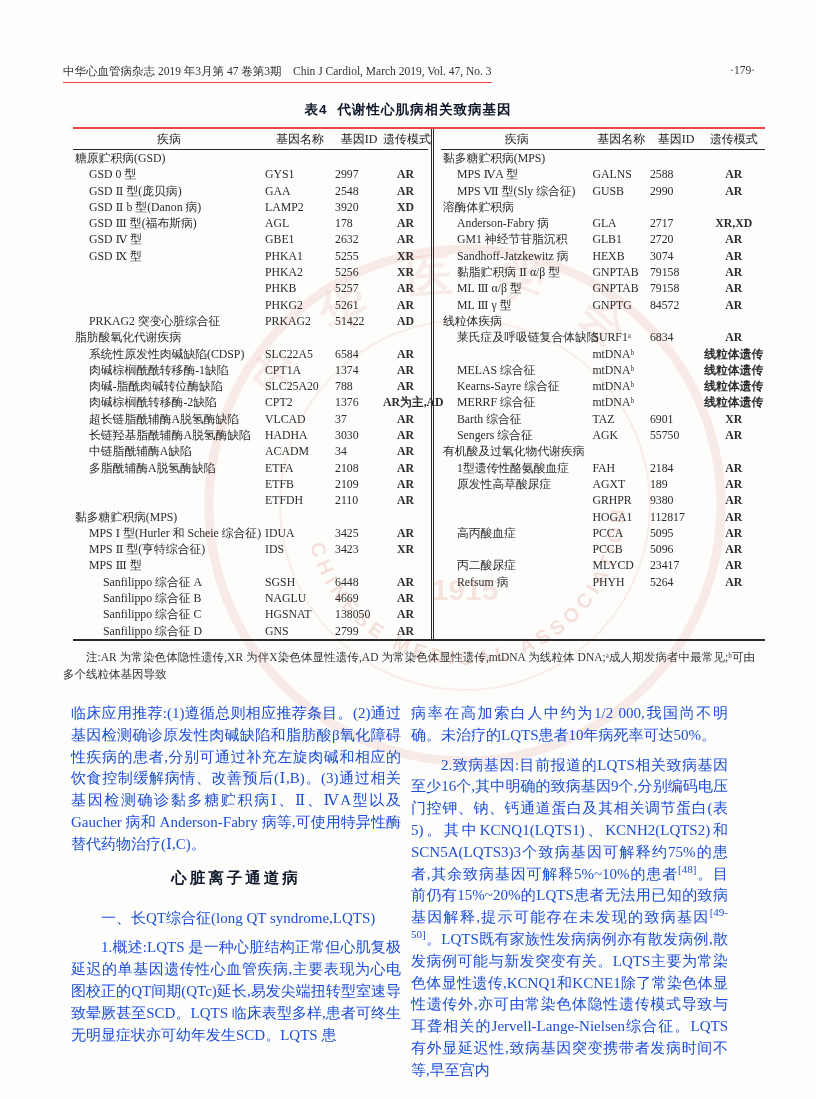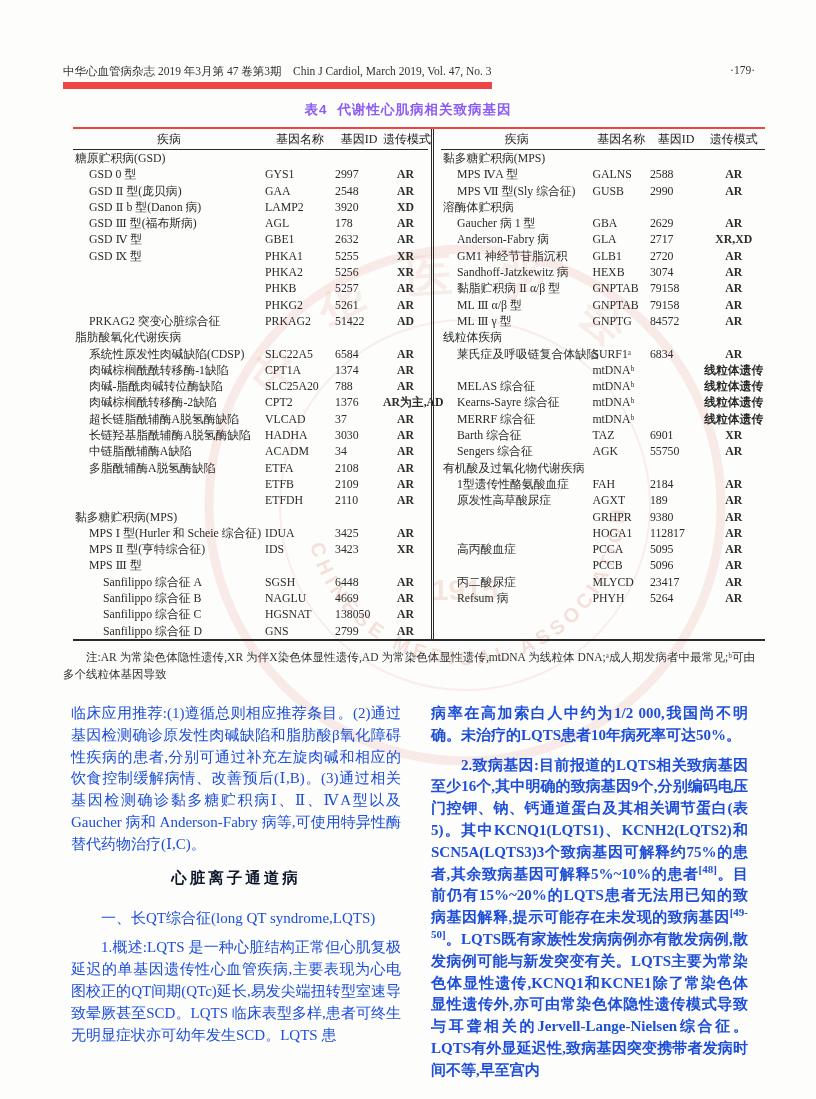--- a/index.html
+++ b/index.html
@@ -4,25 +4,25 @@
 <style>
   html,body{margin:0;padding:0;}
   body{
     width:816px;height:1099px;background:#fdfdfc;position:relative;
     font-family:"Liberation Serif","DejaVu Serif",serif;color:#2b2b2b;
     overflow:hidden;
   }
   .abs{position:absolute;}
   
   .runhead{left:63px;top:64px;width:692px;display:flex;justify-content:space-between;align-items:flex-start;font-size:11.5px;color:#333;}
-  .runhead .jline{border-bottom:7px solid #ef4444;padding-bottom:3px;}
+  .runhead .jline{border-bottom:1px solid #ef4444;padding-bottom:3px;}
   
   .tbl-title{left:0;top:101px;width:816px;text-align:center;
     font-family:"Liberation Sans","DejaVu Sans",sans-serif;font-weight:bold;
-    font-size:13.5px;color:#8b5cf6;letter-spacing:1px;}
+    font-size:13.5px;color:#0f172a;letter-spacing:1px;}
   .tbl-title .tlabel{margin-right:10px;}
   .tblwrap{left:73px;top:127px;width:692px;display:flex;
     border-top:2px solid #ef4444;border-bottom:2px solid #2a2a2a;}
   .half{box-sizing:border-box;}
   .half-left{width:358px;padding-right:3px;}
   .half-right{width:334px;border-left:3px double #2a2a2a;padding-left:7px;}
   table.jtable{border-collapse:collapse;width:100%;table-layout:fixed;}
   table.jtable th{font-weight:normal;font-size:12px;height:20px;
     border-bottom:1px solid #2a2a2a;text-align:center;padding:0;white-space:nowrap;color:#222;}
   table.jtable td{font-size:11.8px;height:16.3px;padding:0;white-space:nowrap;
@@ -31,21 +31,21 @@
   .half-left  col.c-i{width:48px;}  .half-left  col.c-m{width:45px;}
   .half-right col.c-d{width:150px;} .half-right col.c-g{width:57px;}
   .half-right col.c-i{width:52px;}  .half-right col.c-m{width:62px;}
   td.c-m{text-align:center;font-weight:bold;}
   td.c-d.lv0{padding-left:2px;} td.c-d.lv1{padding-left:16px;} td.c-d.lv2{padding-left:30px;}
   
   .tnote{left:63px;top:649px;width:692px;font-size:11.5px;line-height:16.5px;
     color:#333;text-indent:2em;text-align:justify;}
   
   .colL{left:63px;top:695px;width:346px;}
-  .colR{left:423px;top:695px;width:333px;font-weight:bold;}
+  .colR{left:403px;top:695px;width:333px;}
   .bodytext p{margin:8px;font-size:15px;line-height:21.8px;text-align:justify;color:#1d4ed8;}
   .bodytext p.ind{text-indent:2em;}
   .bodytext sup{font-size:11px;line-height:0;}
   h2.sect{font-family:"Liberation Sans","DejaVu Sans",sans-serif;font-weight:bold;
     font-size:15.5px;color:#0f172a;text-align:center;letter-spacing:3px;margin:12px 0 19px 0;}
   
   .wm{left:0;top:0;pointer-events:none;}
 </style>
 </head>
 <body>
@@ -313,26 +313,20 @@
             <td class="c-i">2990</td>
             <td class="c-m">AR</td>
           </tr>
           <tr>
             <td class="c-d lv0">溶酶体贮积病</td>
             <td class="c-g"></td>
             <td class="c-i"></td>
             <td class="c-m"></td>
           </tr>
           <tr>
-            <td class="c-d lv1">Gaucher 病 1 型</td>
-            <td class="c-g">GBA</td>
-            <td class="c-i">2629</td>
-            <td class="c-m">AR</td>
-          </tr>
-          <tr>
             <td class="c-d lv1">Anderson-Fabry 病</td>
             <td class="c-g">GLA</td>
             <td class="c-i">2717</td>
             <td class="c-m">XR,XD</td>
           </tr>
           <tr>
             <td class="c-d lv1">GM1 神经节苷脂沉积</td>
             <td class="c-g">GLB1</td>
             <td class="c-i">2720</td>
             <td class="c-m">AR</td>

